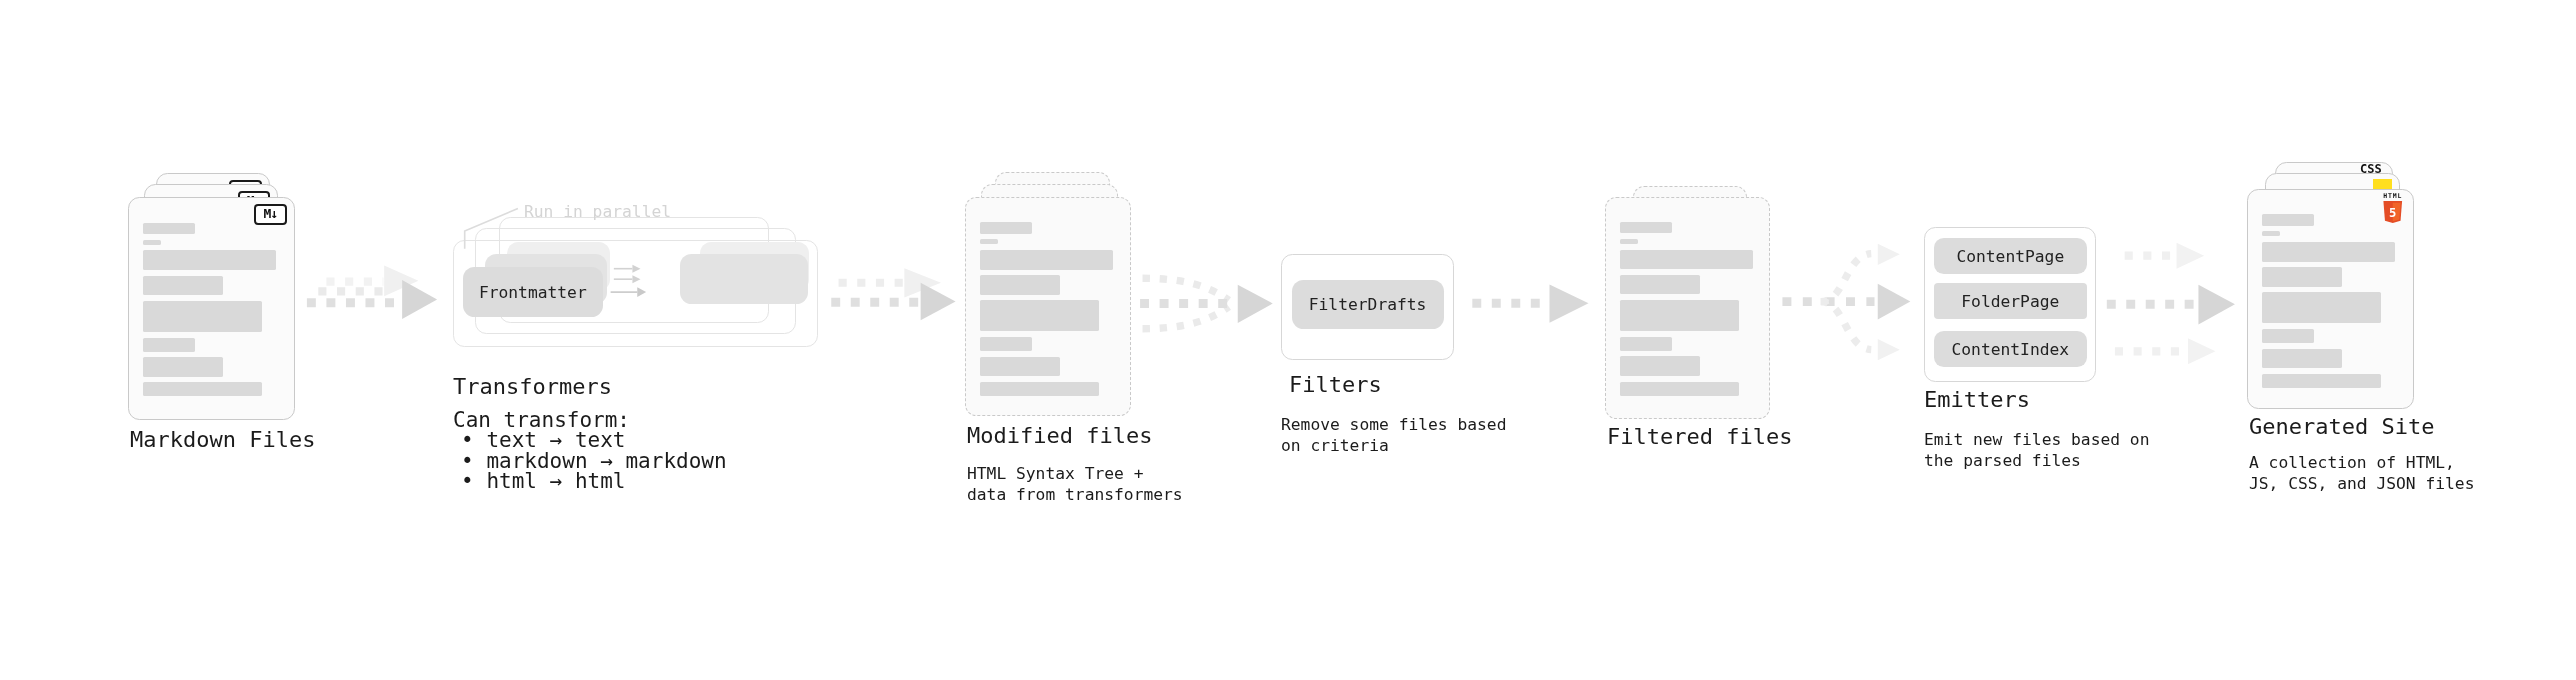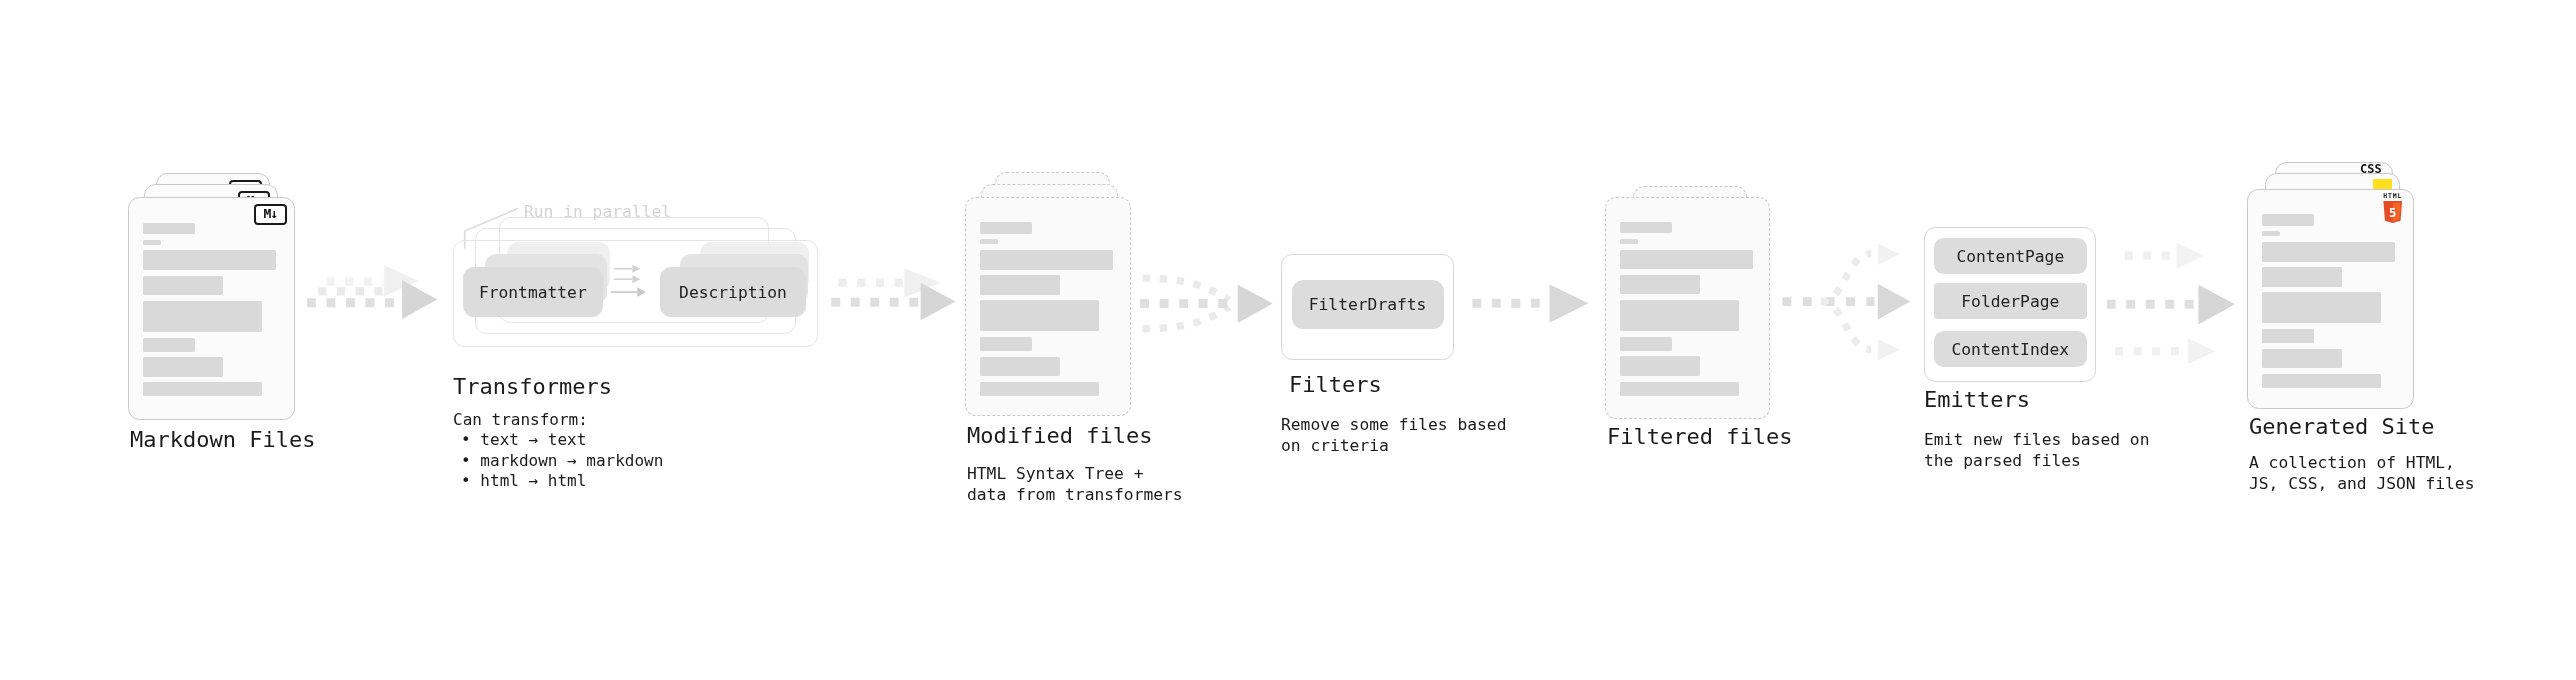--- a/index.html
+++ b/index.html
@@ -25,21 +25,21 @@
   .pill{position:absolute;background:#dcdcdc;border-radius:11.4px;display:flex;align-items:center;
         justify-content:center;font-size:16.3px;color:#222;white-space:nowrap;}
   .pill.g1{background:#e3e3e3;}
   .pill.g2{background:#efefef;}
   
   .plugin-box{position:absolute;background:#fff;border:1.6px solid #d7d7d7;border-radius:11.4px;box-sizing:border-box;}
   
   .node-title{position:absolute;font-size:22px;white-space:nowrap;color:#1b1b1b;}
   .node-sub{position:absolute;font-size:16.3px;line-height:21px;white-space:nowrap;color:#1b1b1b;}
   .note-text{position:absolute;font-size:16.3px;color:#d4d4d4;white-space:nowrap;}
-  .bullets{position:absolute;font-size:16px;line-height:20.3px;white-space:nowrap;color:#1b1b1b;}
+  .bullets{position:absolute;font-size:21px;line-height:20.3px;white-space:nowrap;color:#1b1b1b;}
   .bullets .li{padding-left:8.1px;}
   .bullets .li::before{content:"• ";}
   svg{position:absolute;overflow:visible;}
 </style>
 </head>
 <body>
 
 <div class="canvas">
 
   <div class="abs" style="left:128px;top:173px;width:171px;height:228px;">
@@ -79,23 +79,20 @@
     <div class="gbox" style="left:0;top:23px;width:365px;height:107px;"></div>
 
     <div class="pill g2" style="left:54px;top:25px;width:103px;height:49px;"></div>
     <div class="pill g1" style="left:32px;top:37px;width:122px;height:50px;"></div>
     <div class="pill" style="left:9.8px;top:50px;width:140px;height:50px;">
       <span>Frontmatter</span>
     </div>
 
     <div class="pill g2" style="left:247px;top:25px;width:109px;height:49px;"></div>
     <div class="pill g1" style="left:227px;top:37px;width:128px;height:50px;"></div>
-    <div class="pill" style="left:207px;top:50px;width:146px;height:50px;">
-      <span>Description</span>
-    </div>
 
     <svg style="left:151px;top:42px;" width="52" height="42" viewBox="0 0 64 52">
       <line x1="12" y1="12" x2="35" y2="12" stroke="#d2d2d2" stroke-width="2"></line>
         <polygon points="35,7 35,17 45,12" fill="#d2d2d2"></polygon>
       <line x1="12" y1="25" x2="35" y2="25" stroke="#d2d2d2" stroke-width="2"></line>
         <polygon points="35,20 35,30 45,25" fill="#d2d2d2"></polygon>
       <line x1="8" y1="41" x2="41" y2="41" stroke="#c9c9c9" stroke-width="2"></line>
         <polygon points="41,35 41,47 52,41" fill="#c9c9c9"></polygon>
     </svg>
   </div>

